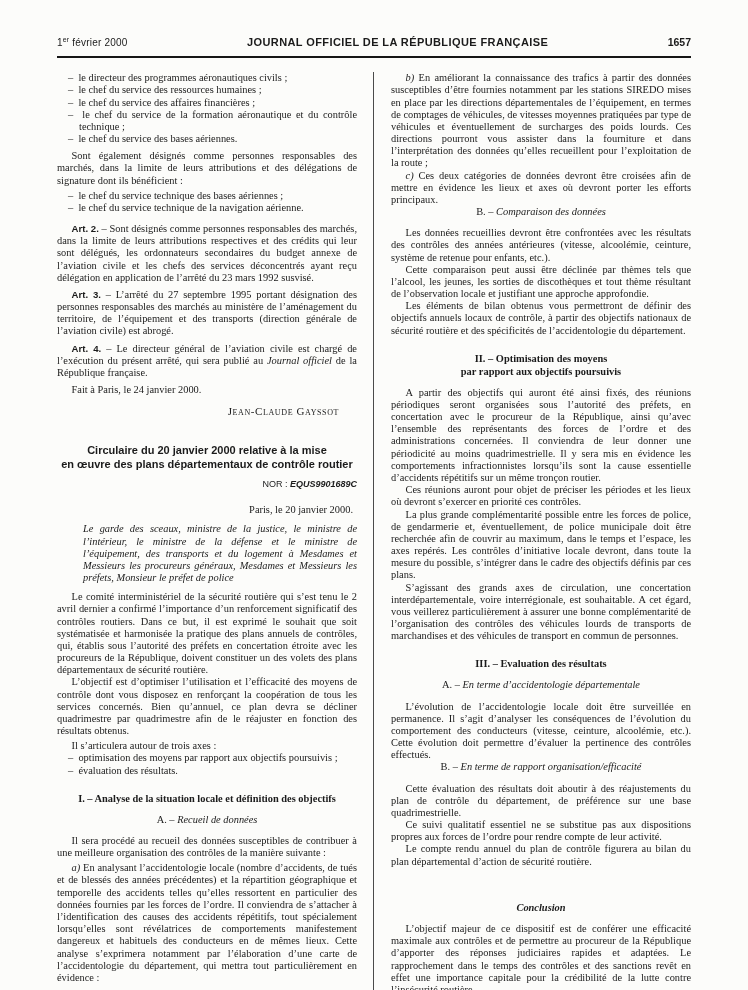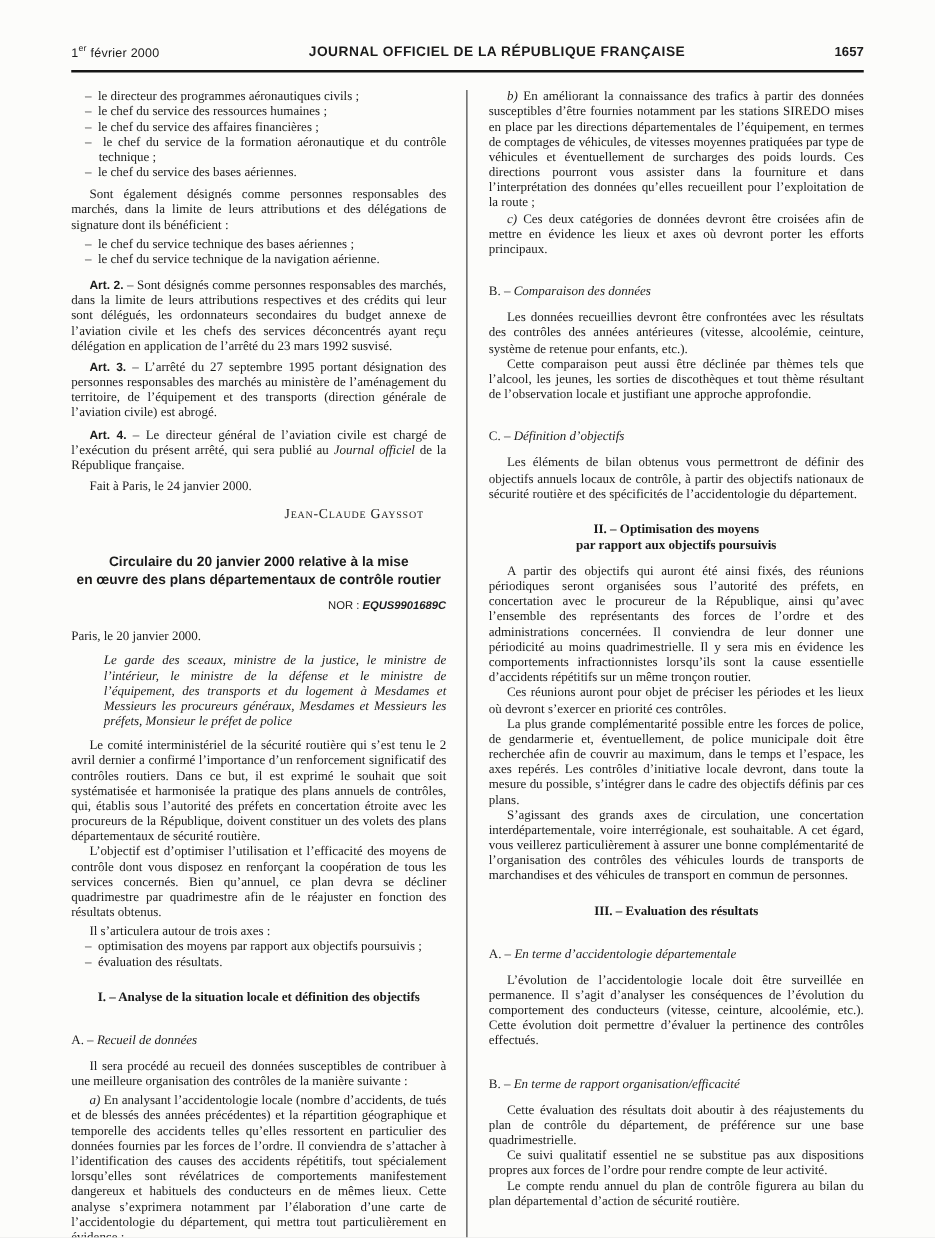--- a/index.html
+++ b/index.html
@@ -34,21 +34,21 @@
   .col-right{padding-left:17px;}
   
   p{margin:0;text-indent:1.4em;}
   .li{padding-left:22px;text-indent:-11px;margin:0;}
   .li::before{content:"–\00a0\00a0";}
   .mt-xs{margin-top:3px;}
   .mt-sm{margin-top:5px;}
   .mt-md{margin-top:9px;}
   .mt-lg{margin-top:15px;}
   .art-label{font-family:"Liberation Sans", sans-serif;font-weight:bold;font-size:9.6px;}
-  .right-line{text-indent:0;padding-right:4px;}
+  .right-line{text-align:right;text-indent:0;padding-right:4px;}
   .signature{
     text-align:right;padding-right:18px;text-indent:0;
     font-variant:small-caps;letter-spacing:.6px;
     margin-top:9px;font-size:11px;
   }
   .circ-title{
     font-family:"Liberation Sans", sans-serif;
     font-weight:bold;font-size:11px;line-height:1.25;
     text-align:center;margin-top:26px;
   }
@@ -60,22 +60,22 @@
   .addressee{
     font-style:italic;
     margin:7px 0 7px 26px;
     text-align:justify;text-indent:0;
   }
   .sec-head{
     font-weight:bold;text-align:center;text-indent:0;
     margin-top:15px;margin-bottom:9px;line-height:1.25;
   }
   .sub-head{
-    text-align:left;text-indent:0;
-    margin-top:22px;margin-bottom:9px;
+    text-align:center;text-indent:0;
+    margin-top:0;margin-bottom:9px;
   }
   .sub-head .sub-title{font-style:italic;}
   .concl-head{
     font-weight:bold;font-style:italic;text-align:center;text-indent:0;
     margin-top:34px;margin-bottom:9px;
   }
   .pt-label{font-style:italic;}
 </style>
 </head>
 <body>
@@ -144,21 +144,20 @@
     <div class="col col-right">
       <p><span class="pt-label">b)</span><span> En améliorant la connaissance des trafics à partir des données susceptibles d’être fournies notamment par les stations SIREDO mises en place par les directions départementales de l’équipement, en termes de comptages de véhicules, de vitesses moyennes pratiquées par type de véhicules et éventuellement de surcharges des poids lourds. Ces directions pourront vous assister dans la fourniture et dans l’interprétation des données qu’elles recueillent pour l’exploitation de la route ;</span></p>
 
       <p><span class="pt-label">c)</span><span> Ces deux catégories de données devront être croisées afin de mettre en évidence les lieux et axes où devront porter les efforts principaux.</span></p>
 
       <p class="sub-head mt-lg"><span>B. – </span><span class="sub-title">Comparaison des données</span></p>
 
       <p>Les données recueillies devront être confrontées avec les résultats des contrôles des années antérieures (vitesse, alcoolémie, ceinture, système de retenue pour enfants, etc.).</p>
       <p>Cette comparaison peut aussi être déclinée par thèmes tels que l’alcool, les jeunes, les sorties de discothèques et tout thème résultant de l’observation locale et justifiant une approche approfondie.</p>
 
-      <p class="sub-head mt-lg"><span>C. – </span><span class="sub-title">Définition d’objectifs</span></p>
 
       <p>Les éléments de bilan obtenus vous permettront de définir des objectifs annuels locaux de contrôle, à partir des objectifs nationaux de sécurité routière et des spécificités de l’accidentologie du département.</p>
 
       <div class="sec-head">
         <div>II. – Optimisation des moyens</div>
         <div>par rapport aux objectifs poursuivis</div>
       </div>
 
       <p>A partir des objectifs qui auront été ainsi fixés, des réunions périodiques seront organisées sous l’autorité des préfets, en concertation avec le procureur de la République, ainsi qu’avec l’ensemble des représentants des forces de l’ordre et des administrations concernées. Il conviendra de leur donner une périodicité au moins quadrimestrielle. Il y sera mis en évidence les comportements infractionnistes lorsqu’ils sont la cause essentielle d’accidents répétitifs sur un même tronçon routier.</p>
       <p>Ces réunions auront pour objet de préciser les périodes et les lieux où devront s’exercer en priorité ces contrôles.</p>

